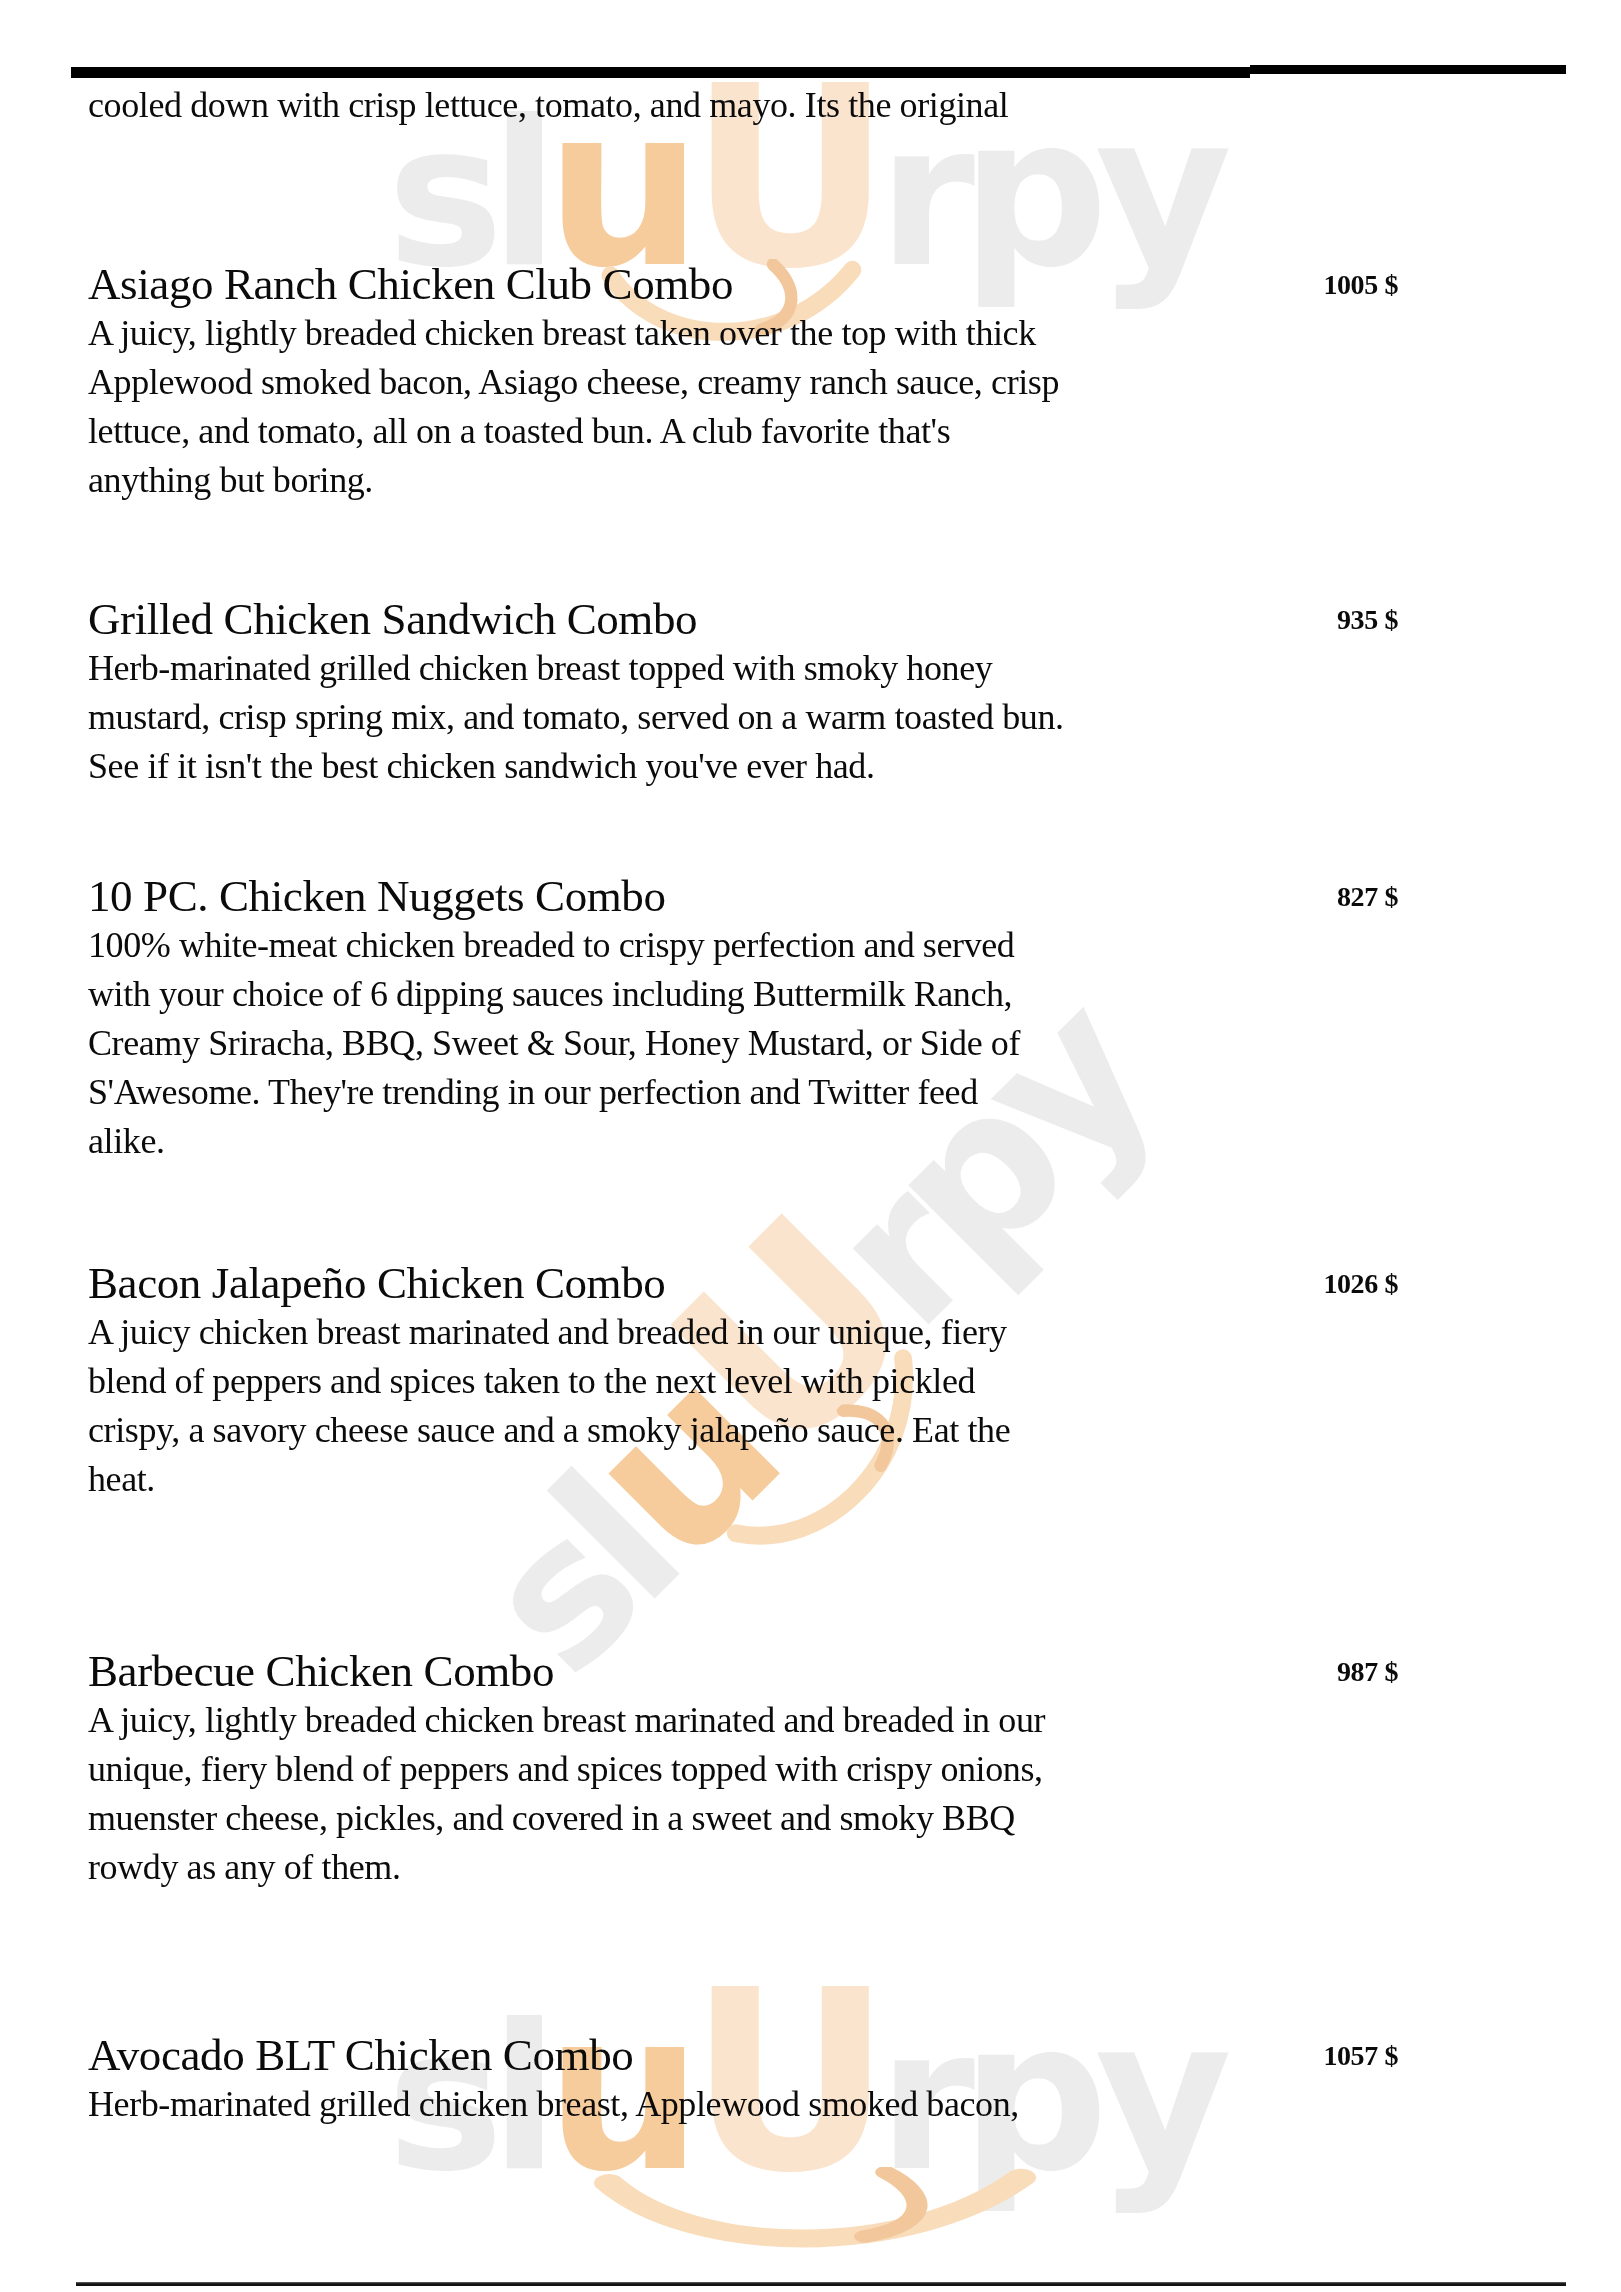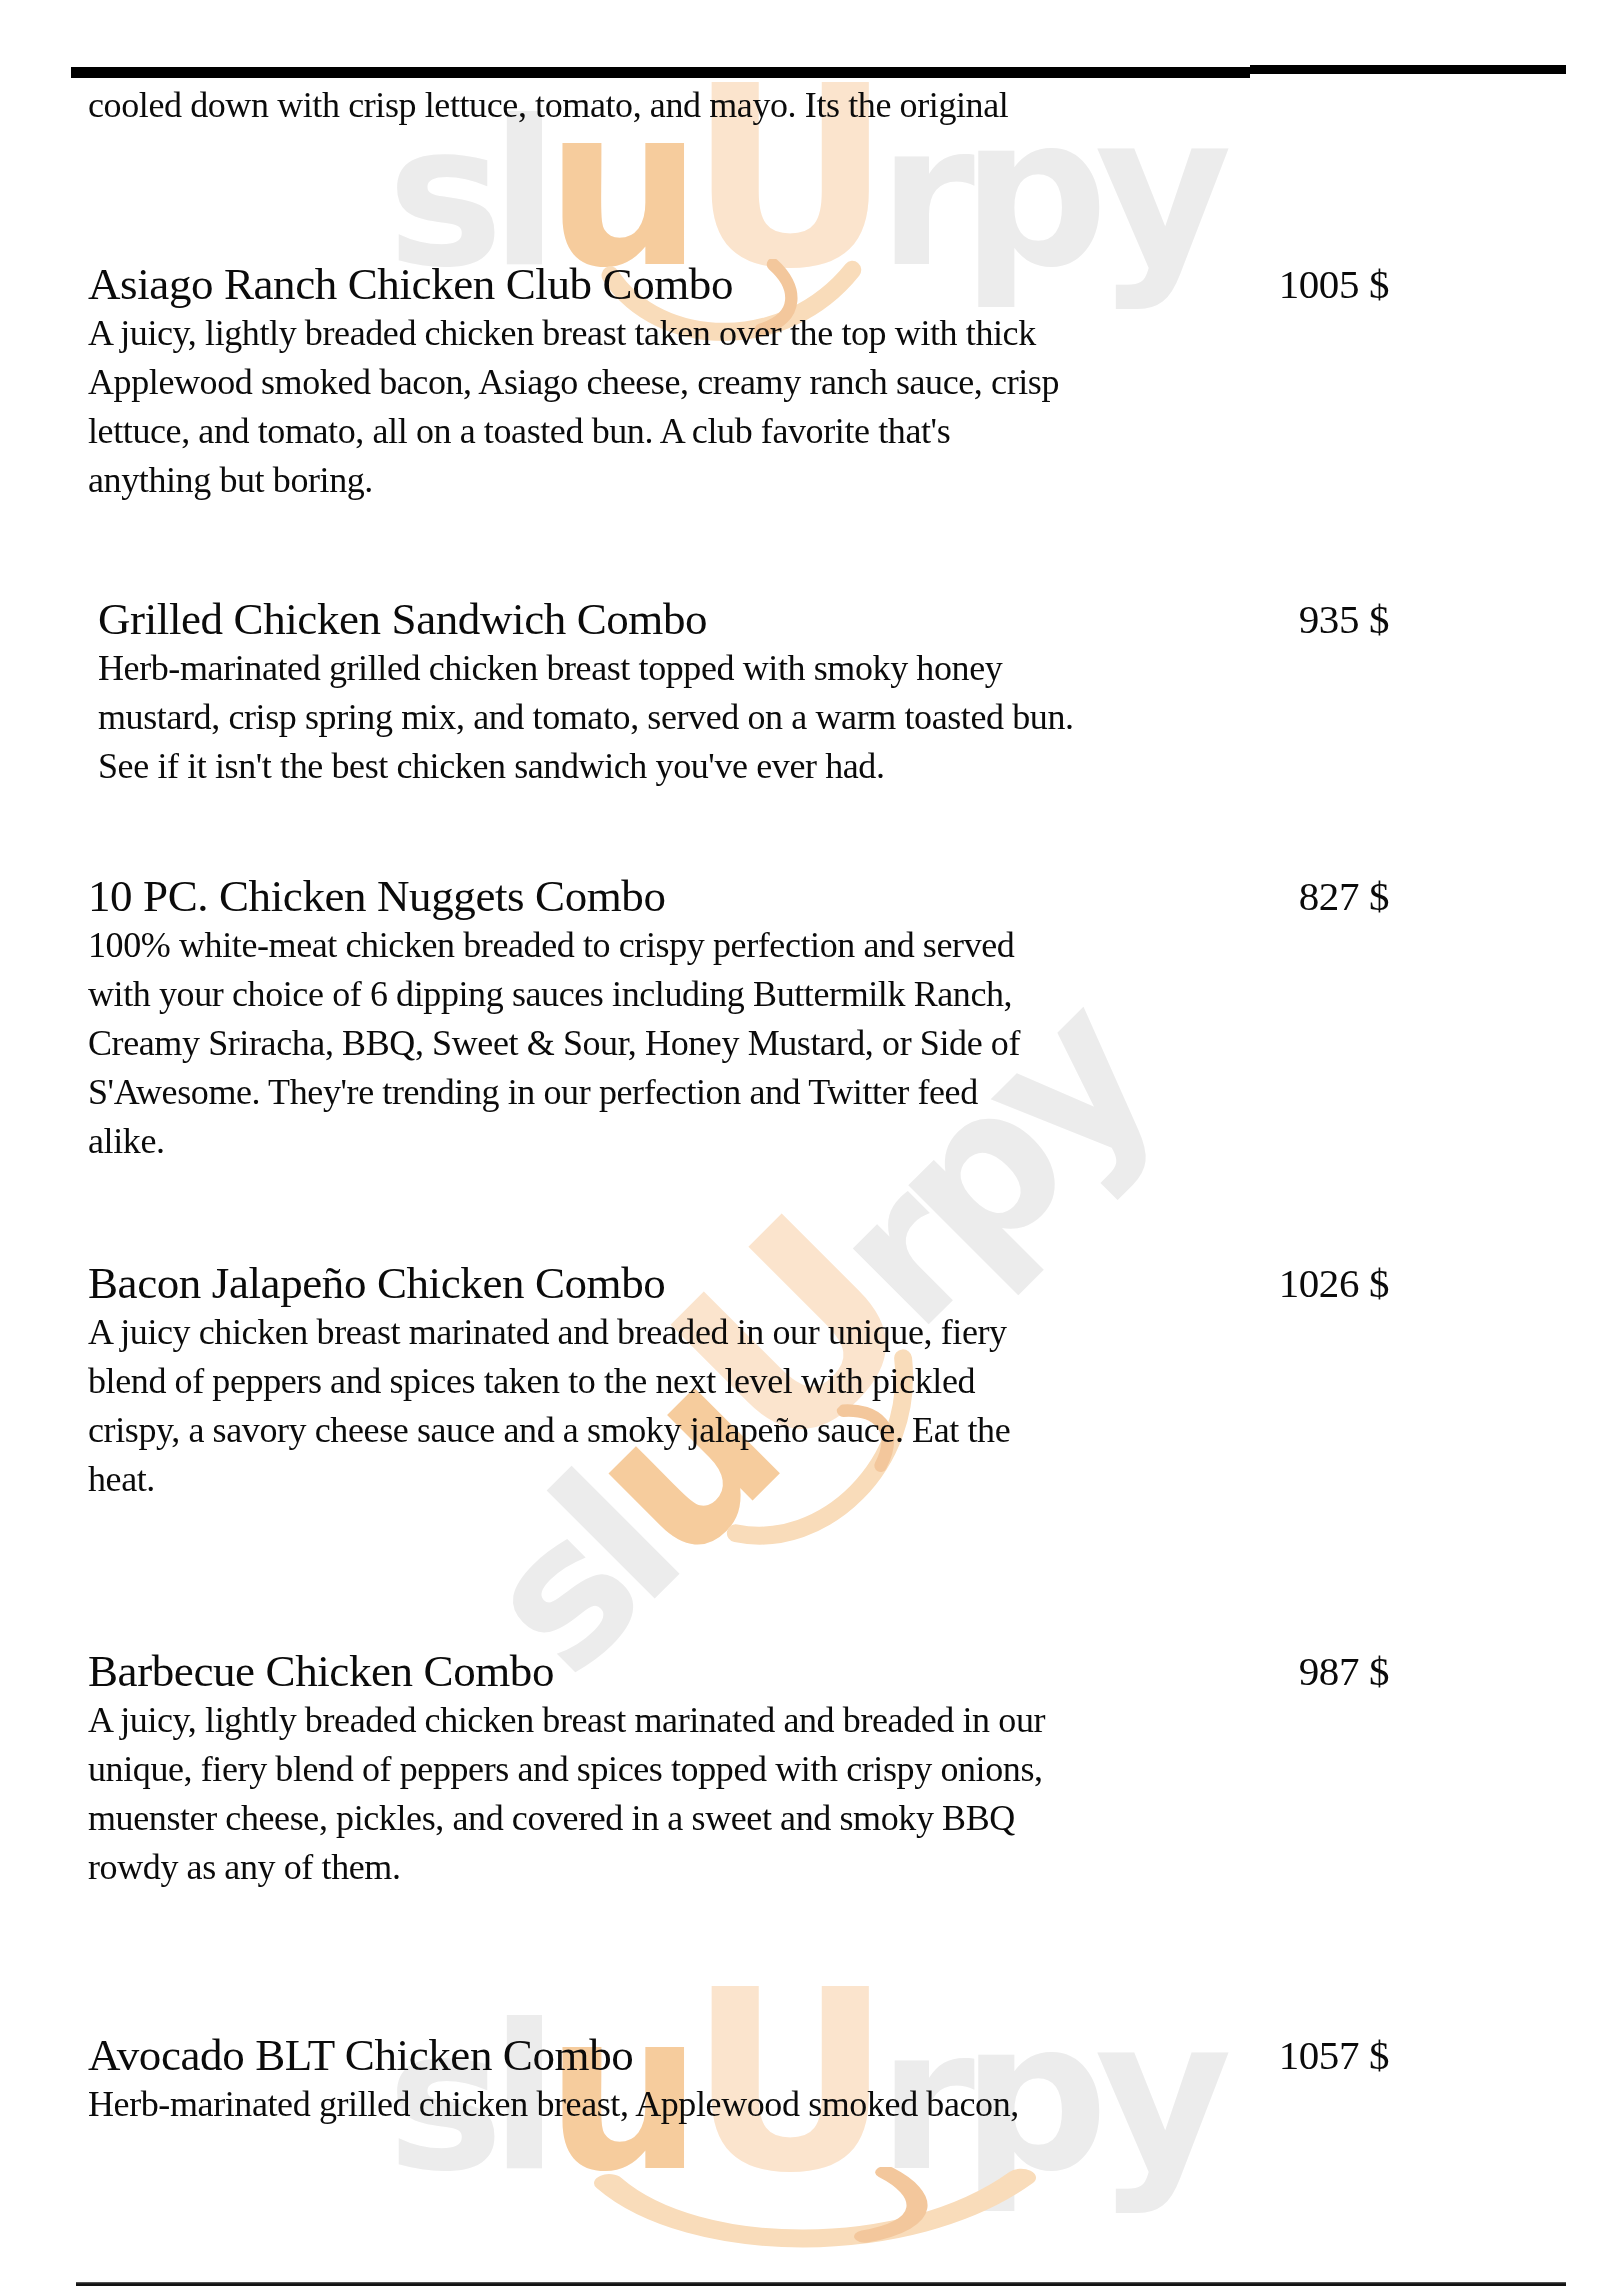--- a/index.html
+++ b/index.html
@@ -13,21 +13,21 @@
   }
   
   .top-rule-left{position:absolute;left:71px;top:67px;width:1179px;height:10.8px;background:#000;}
   .top-rule-right{position:absolute;left:1250px;top:65px;width:316px;height:8.8px;background:#000;}
   .bottom-rule{position:absolute;left:76px;top:2282px;width:1490px;height:3.9px;
     background:linear-gradient(#6a6a6a,#121212 45%);}
   
   .textblock{position:absolute;left:88px;right:88px;z-index:2;}
   .line{height:49px;line-height:49px;font-size:36px;letter-spacing:-0.4px;white-space:nowrap;}
   .title-line .iname{font-size:45px;}
-  .price{position:absolute;right:144px;top:0;height:49px;line-height:49px;font-size:41px;}
+  .price{position:absolute;right:135px;top:0;height:49px;line-height:49px;font-size:28px;font-weight:bold;}
   .title-line{position:relative;}
   
   .wm{
     position:absolute;z-index:0;width:784px;height:314px;
     font-family:"DejaVu Sans", sans-serif;font-weight:bold;
     pointer-events:none;
   }
   .wm-letters{
     display:flex;align-items:baseline;letter-spacing:-13.7px;
     height:281px;
@@ -104,21 +104,21 @@
   </div>
 
   <div id="items">
       <div class="textblock" style="top: 260px;">
         <div class="line title-line"><span class="iname">Asiago Ranch Chicken Club Combo</span><span class="price">1005 $</span></div>
         <div class="line">A juicy, lightly breaded chicken breast taken over the top with thick</div>
         <div class="line">Applewood smoked bacon, Asiago cheese, creamy ranch sauce, crisp</div>
         <div class="line">lettuce, and tomato, all on a toasted bun. A club favorite that's</div>
         <div class="line">anything but boring.</div>
       </div>
-      <div class="textblock" style="top: 595px; margin-left: 10px;">
+      <div class="textblock" style="top: 595px;">
         <div class="line title-line"><span class="iname">Grilled Chicken Sandwich Combo</span><span class="price">935 $</span></div>
         <div class="line">Herb-marinated grilled chicken breast topped with smoky honey</div>
         <div class="line">mustard, crisp spring mix, and tomato, served on a warm toasted bun.</div>
         <div class="line">See if it isn't the best chicken sandwich you've ever had.</div>
       </div>
       <div class="textblock" style="top: 872px;">
         <div class="line title-line"><span class="iname">10 PC. Chicken Nuggets Combo</span><span class="price">827 $</span></div>
         <div class="line">100% white-meat chicken breaded to crispy perfection and served</div>
         <div class="line">with your choice of 6 dipping sauces including Buttermilk Ranch,</div>
         <div class="line">Creamy Sriracha, BBQ, Sweet &amp; Sour, Honey Mustard, or Side of</div>

